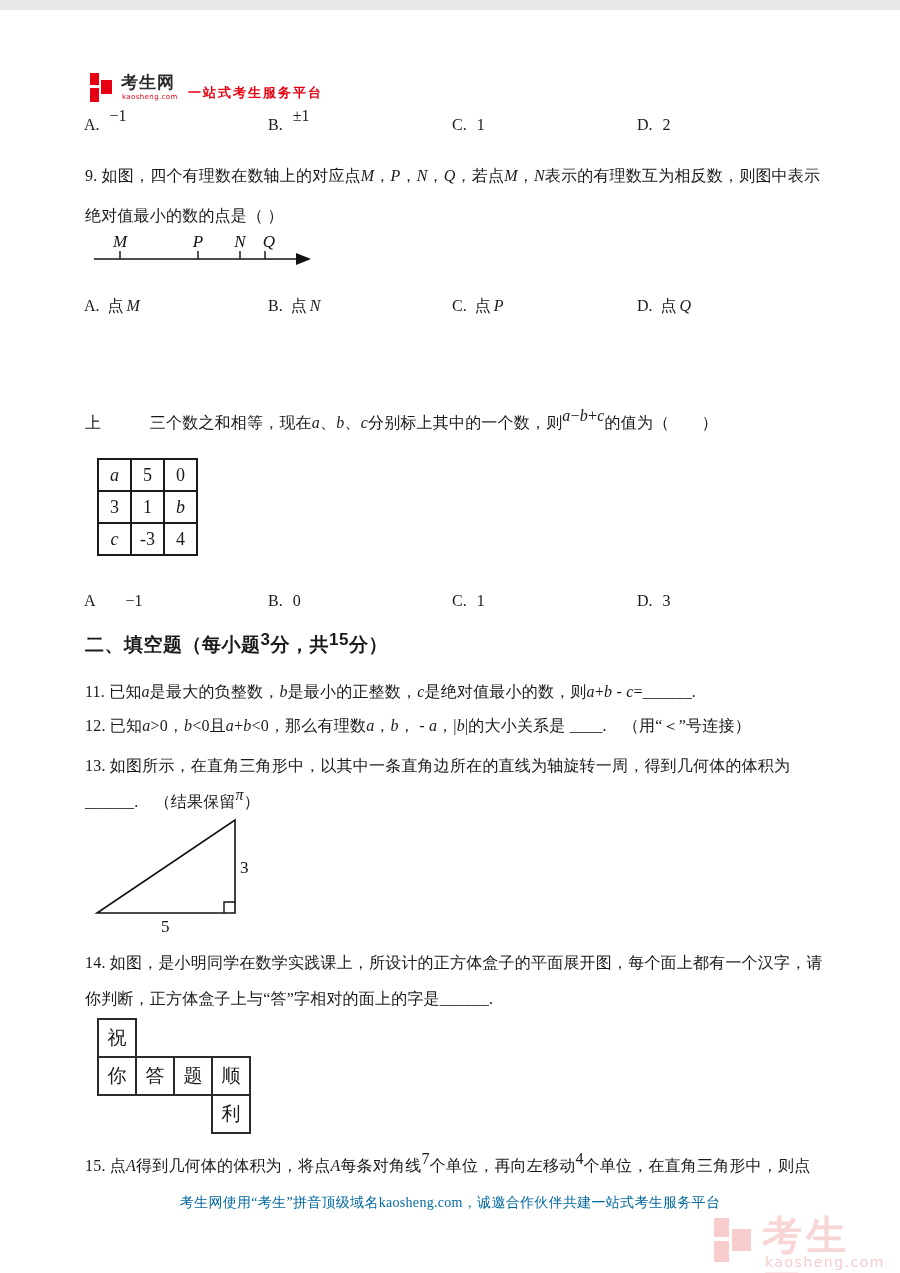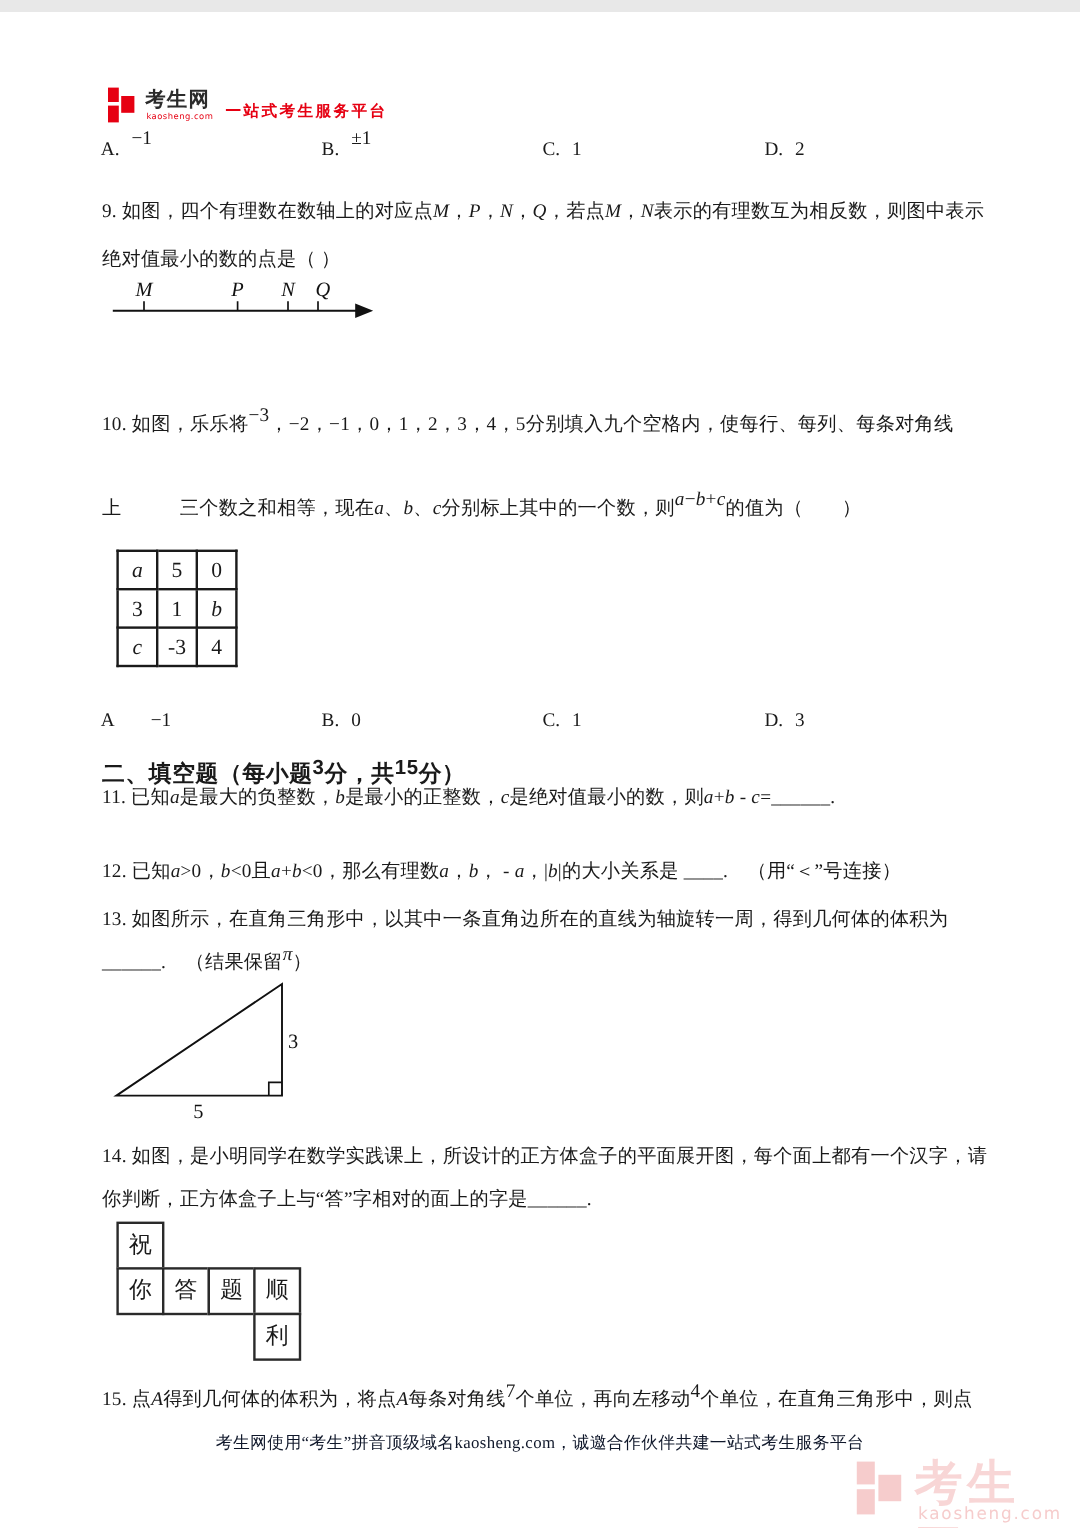--- a/index.html
+++ b/index.html
@@ -69,21 +69,21 @@
 
   .section-title {
     position:absolute; left:85px; top:622px; font-size:19px; font-weight:700;
     font-family:Liberation Sans, sans-serif; letter-spacing:0.5px;
     white-space:nowrap;
   }
   .section-title .sup { top:-6px; font-size:17px; }
 
   .footer {
     position:absolute; left:0; top:1184px; width:100%; text-align:center;
-    font-size:14px; color:#0f172a; letter-spacing:0.3px;
+    font-size:14px; color:#0369a1; letter-spacing:0.3px;
   }
 
   
   .wm { position:absolute; left:708px; top:1200px; width:185px; height:66px; }
   .wm .blk { opacity:0.85; }
   .wm .wb1 { left:6px; top:8px; width:15px; height:19px; background:#f4c3c3; }
   .wm .wb2 { left:24px; top:19px; width:19px; height:22px; background:#f4c3c3; }
   .wm .wb3 { left:6px; top:31px; width:15px; height:21px; background:#f4c3c3; }
   .wm-name {
     position:absolute; left:54px; top:-2px; font-size:40px; font-weight:700;
@@ -129,22 +129,27 @@
       <line x1="108" y1="19" x2="108" y2="27" stroke="#111" stroke-width="1.4"></line>
       <line x1="150" y1="19" x2="150" y2="27" stroke="#111" stroke-width="1.4"></line>
       <line x1="175" y1="19" x2="175" y2="27" stroke="#111" stroke-width="1.4"></line>
       <text class="nl-label" x="30" y="15" text-anchor="middle">M</text>
       <text class="nl-label" x="108" y="15" text-anchor="middle">P</text>
       <text class="nl-label" x="150" y="15" text-anchor="middle">N</text>
       <text class="nl-label" x="179" y="15" text-anchor="middle">Q</text>
     </svg>
   </div>
 
-
-  <div class="line" style="top:333px"><span>10. 如图，乐乐将</span><span class="sup">−3</span><span>，−2，−1，0，1，2，3，4，5</span><span>分别填入九个空格内，使每行、每列、每条对角线</span></div>
+  <div class="opt-row" style="top:286px">
+    <span class="opt" style="left:84px"><span>A.</span><span class="cn">点</span><span class="var">M</span></span>
+    <span class="opt" style="left:268px"><span>B.</span><span class="cn">点</span><span class="var">N</span></span>
+    <span class="opt" style="left:452px"><span>C.</span><span class="cn">点</span><span class="var">P</span></span>
+    <span class="opt" style="left:637px"><span>D.</span><span class="cn">点</span><span class="var">Q</span></span>
+  </div>
+
   <div class="line" style="top:403px"><span>上　　　三个数之和相等，现在</span><span class="it">a</span><span>、</span><span class="it">b</span><span>、</span><span class="it">c</span><span>分别标上其中的一个数，则</span><span class="it sup">a</span><span class="sup">−</span><span class="it sup">b</span><span class="sup">+</span><span class="it sup">c</span><span>的值为（　　）</span></div>
 
   <table class="magic-table">
     <tbody>
         <tr>
       <td class="it">a</td>
       <td>5</td>
       <td>0</td>
     </tr>
     <tr>
@@ -162,21 +167,21 @@
 
   <div class="opt-row" style="top:582px">
     <span class="opt" style="left:84px"><span>A</span><span class="val gapwide">−1</span></span>
     <span class="opt" style="left:268px"><span>B.</span><span class="val">0</span></span>
     <span class="opt" style="left:452px"><span>C.</span><span class="val">1</span></span>
     <span class="opt" style="left:637px"><span>D.</span><span class="val">3</span></span>
   </div>
 
   <div class="section-title"><span>二、填空题（每小题</span><span class="sup">3</span><span>分，共</span><span class="sup">15</span><span>分）</span></div>
 
-  <div class="line" style="top:644px"><span>11. 已知</span><span class="it">a</span><span>是最大的负整数，</span><span class="it">b</span><span>是最小的正整数，</span><span class="it">c</span><span>是绝对值最小的数，则</span><span class="it">a</span><span>+</span><span class="it">b</span><span> - </span><span class="it">c</span><span>=______.</span></div>
+  <div class="line" style="top:672px"><span>11. 已知</span><span class="it">a</span><span>是最大的负整数，</span><span class="it">b</span><span>是最小的正整数，</span><span class="it">c</span><span>是绝对值最小的数，则</span><span class="it">a</span><span>+</span><span class="it">b</span><span> - </span><span class="it">c</span><span>=______.</span></div>
   <div class="line" style="top:706px"><span>12. 已知</span><span class="it">a</span><span>&gt;0，</span><span class="it">b</span><span>&lt;0且</span><span class="it">a</span><span>+</span><span class="it">b</span><span>&lt;0，那么有理数</span><span class="it">a</span><span>，</span><span class="it">b</span><span>， - </span><span class="it">a</span><span>，|</span><span class="it">b</span><span>|的大小关系是 ____.　（用“＜”号连接）</span></div>
   <div class="line" style="top:746px">13. 如图所示，在直角三角形中，以其中一条直角边所在的直线为轴旋转一周，得到几何体的体积为</div>
   <div class="line" style="top:782px"><span>______.　（结果保留</span><span class="it sup">π</span><span>）</span></div>
 
   <div class="figure" style="left:85px; top:800px">
     <svg width="175" height="128" viewBox="0 0 175 128">
       <polygon points="12,103 150,103 150,10" fill="none" stroke="#111" stroke-width="1.6"></polygon>
       <polyline points="139,103 139,92 150,92" fill="none" stroke="#111" stroke-width="1.4"></polyline>
       <text class="tri-label" x="155" y="63">3</text>
       <text class="tri-label" x="76" y="122">5</text>

